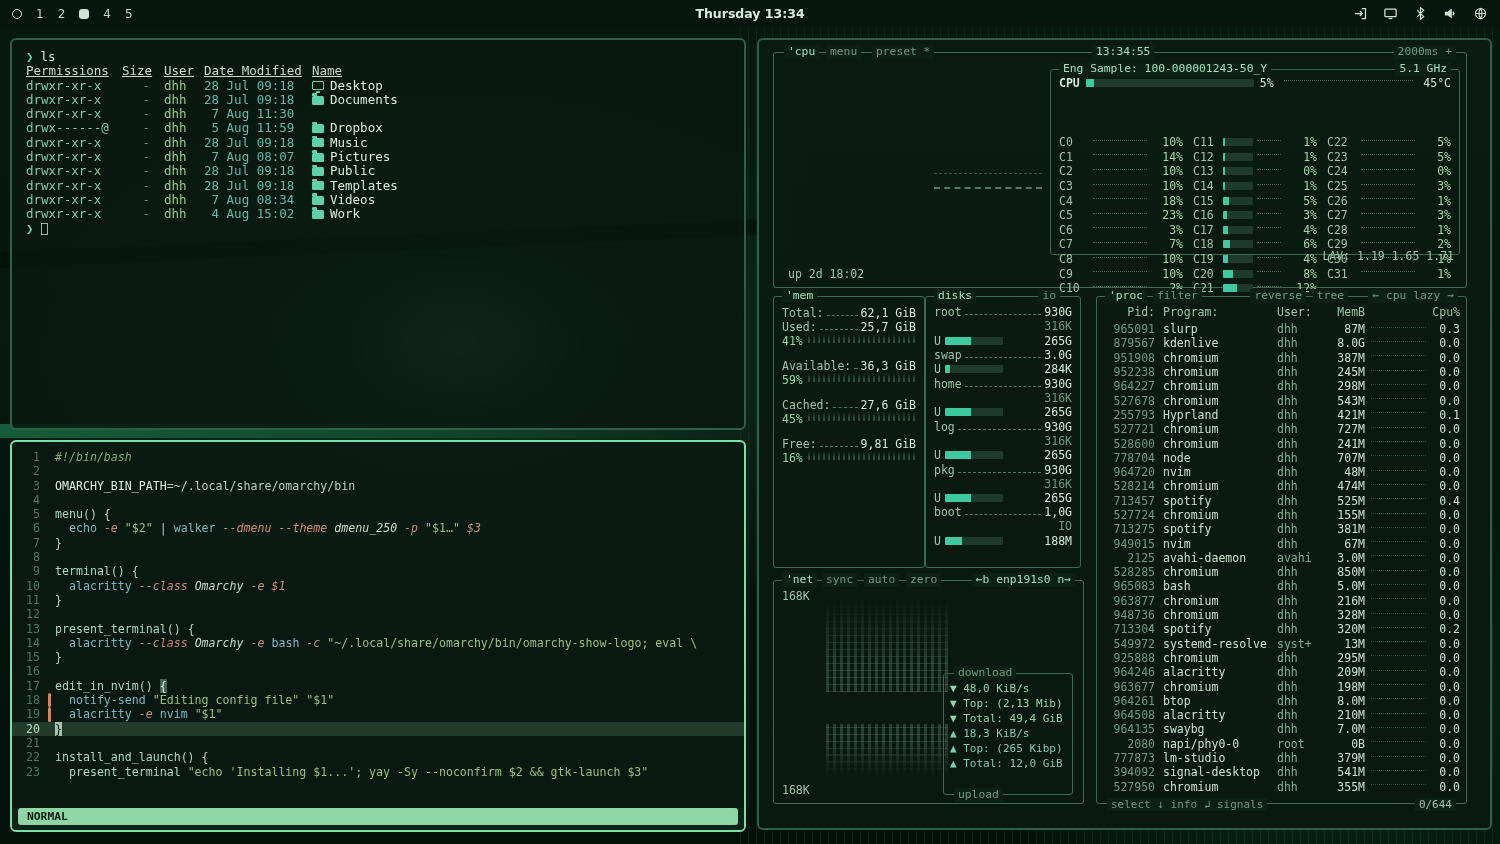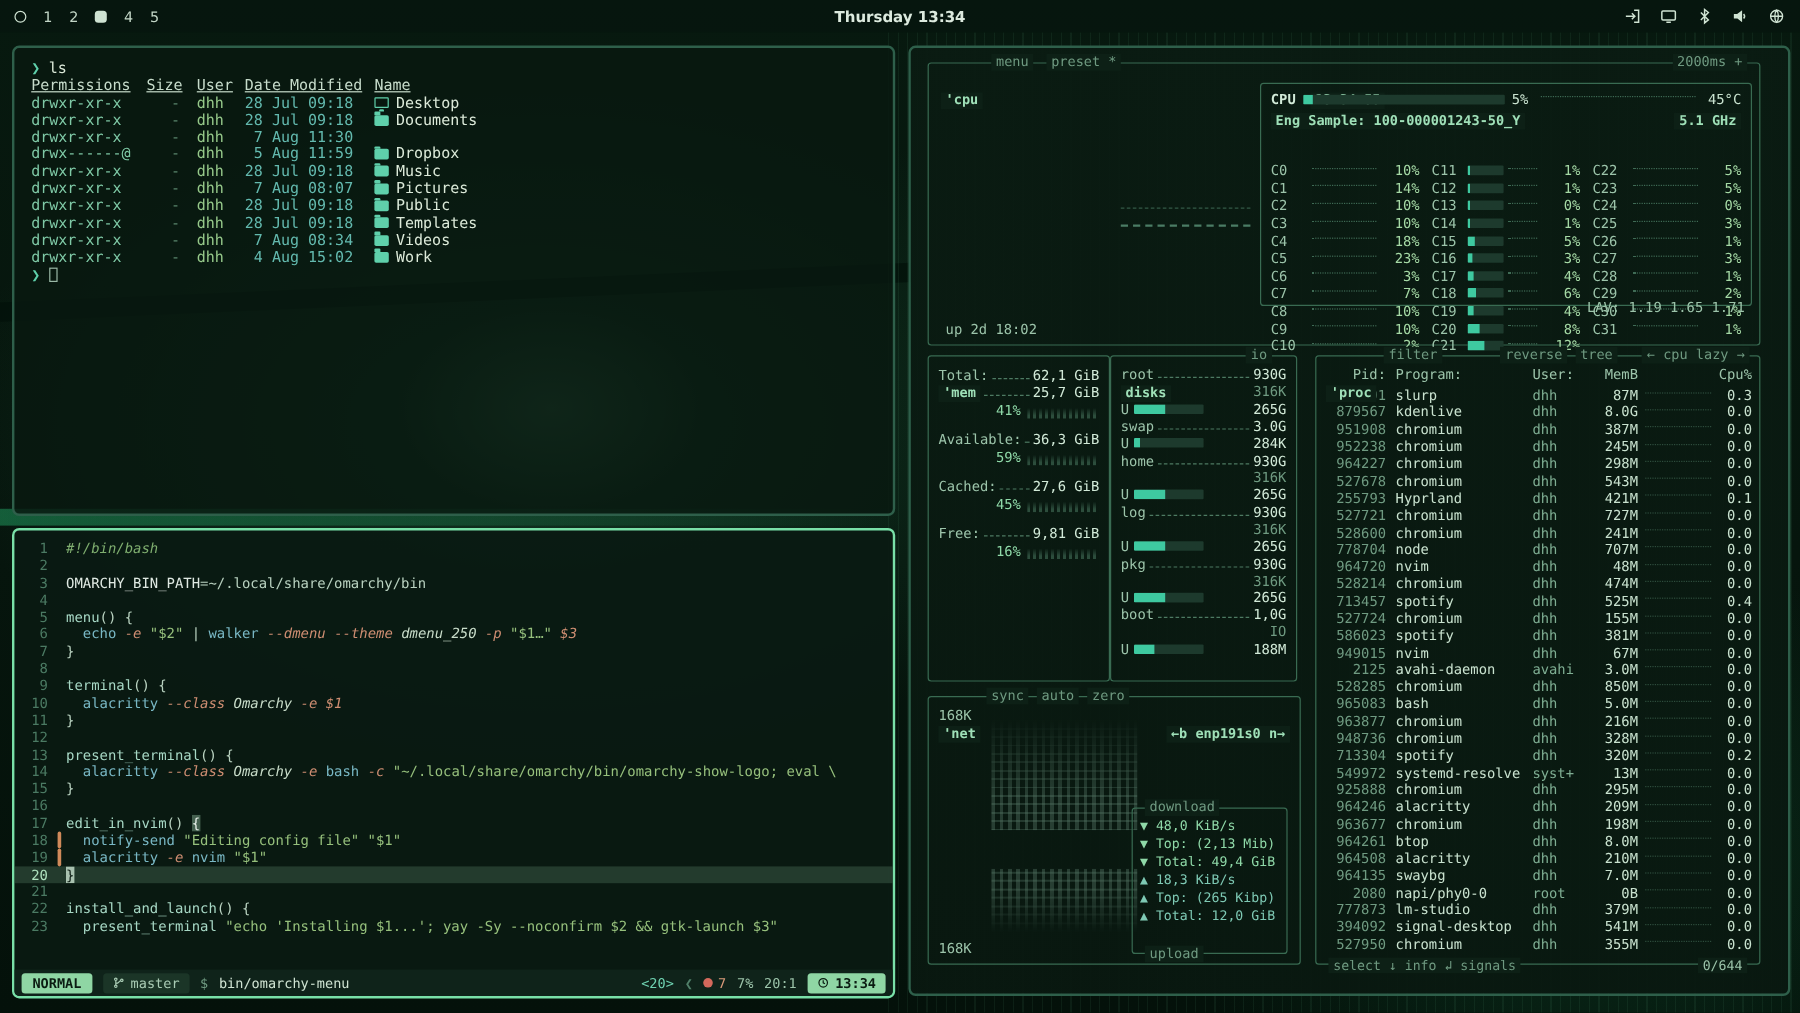--- a/index.html
+++ b/index.html
@@ -78,41 +78,41 @@
   .ed-code { flex:1; white-space:pre; overflow:hidden; }
   .cursorline { background:rgba(96,138,112,.30); }
   .tk-cm { color:#7fae6f; font-style:italic; } .tk-fn { color:#a7d8c5; }
   .tk-kw { color:#79b8c5; } .tk-fl { color:#cf8e72; font-style:italic; }
   .tk-ar { color:#c8dcc9; font-style:italic; } .tk-st { color:#96c07c; }
   .tk-vr { color:#dfe9e2; } .tk-tx { color:#b9d2c0; }
   .tk-mp { background:#44604f; color:#e6efe8; }
   .tk-cu { background:#a9c2b0; color:#0c1c13; }
 
   .statusline { position:absolute; left:0; right:0; bottom:0; height:22px;
-    background:#0f231a; display:flex; align-items:center; gap:9px; padding:0 6px;
-    font-size:11.3px; color:#9cc4aa; }
+    background:#0f231a; display:flex; gap:9px; padding:0 6px;
+    font-size:11.3px; color:#9cc4aa;flex-direction:column; }
   .sl-mode { background:#8fd6a4; color:#0b1c12; font-weight:700; padding:2px 9px; border-radius:3px; }
   .sl-branch { background:#1b3527; color:#a9cbb4; padding:2px 8px; border-radius:3px;
     display:flex; align-items:center; gap:5px; }
   .sl-branch svg { width:10px; height:10px; }
   .sl-prefix { color:#6f9a81; } .sl-file { color:#cfe3d2; }
   .sl-spacer { flex:1; }
   .sl-pos { color:#6fd3b2; } .sl-sep { color:#51806a; }
   .sl-diag { display:flex; align-items:center; gap:4px; color:#d99a7a; }
   .sl-diag .dot { width:8px; height:8px; border-radius:50%; background:#d4695c; display:inline-block; }
   .sl-clock { background:#8fd6a4; color:#0b1c12; padding:2px 8px; border-radius:3px;
     font-weight:700; display:flex; align-items:center; gap:5px; }
   .sl-clock svg { width:10px; height:10px; }
 
   
   .bbox { position:absolute; border:1px solid #396b52; border-radius:3px;
     font-size:11.5px; color:#c9e2cf; }
   .tag { position:absolute; top:-8px; background:#0d2016; padding:0 4px;
     color:#6f9a81; font-size:11.3px; line-height:14px; white-space:nowrap; }
-  .tag.hl { color:#9fe0b8; font-weight:700;margin-top:32px; }
+  .tag.hl { color:#9fe0b8; font-weight:400; }
   .tag.bot { top:auto; bottom:-8px; }
   .lead { flex:1; border-bottom:1px dotted #3f6b55; margin:0 4px 4px 4px; min-width:6px; }
   .dashlead { flex:1; border-bottom:1px dashed #4d7a62; margin:0 3px 4px 3px; }
   .meter { display:inline-block; height:8px; background:#1d3a2d; border-radius:1px;
     position:relative; overflow:hidden; vertical-align:middle; }
   .meter i { position:absolute; left:0; top:0; bottom:0; background:#3ec9a0; display:block; }
 
   .box-cpu { left:14px; top:12px; width:694px; height:236px; }
   .cpu-graph { position:absolute; left:12px; top:16px; width:258px; height:186px; }
   .cpu-dash1 { position:absolute; left:148px; top:118px; width:108px; border-top:2px dashed rgba(130,205,170,.55); }
@@ -125,21 +125,21 @@
   .core-col { flex:1;margin-top:44px; }
   .core-row { display:flex; align-items:center; height:14.6px; }
   .core-row .cname { color:#9cc4aa; width:30px; flex:none; }
   .core-row .cpct { color:#a5d9a5; width:32px; text-align:right; flex:none; }
   .cpu-uptime { position:absolute; left:14px; bottom:6px; color:#9cc4aa; }
   .cpu-lav { position:absolute; right:12px; bottom:24px; color:#9cc4aa; }
 
   .box-mem { left:14px; top:256px; width:152px; height:272px; padding:8px 8px 0 8px; }
   .mem-row { display:flex; align-items:flex-end; height:14.5px; }
   .mem-row .ml { color:#9cc4aa; } .mem-row .mv { color:#d2ead8; }
-  .mem-pct { height:14.5px; color:#8fd9a8; display:flex; align-items:flex-end; gap:5px;margin-left:48px; }
+  .mem-pct { height:14.5px; color:#8fd9a8; display:flex; align-items:flex-start; gap:5px; }
   .mini-graph { flex:1; height:9px; opacity:.7;
     background:repeating-linear-gradient(90deg, rgba(120,190,155,.45) 0 2px, transparent 2px 5px);
     -webkit-mask-image:linear-gradient(180deg, transparent, #000 70%); }
   .mem-gap { height:10px; }
 
   .box-disks { left:166px; top:256px; width:156px; height:272px; padding:8px 8px 0 8px; }
   .dk-row1 { display:flex; align-items:flex-end; height:14.3px; }
   .dk-row1 .dn { color:#9cc4aa; } .dk-row1 .ds { color:#d2ead8; }
   .dk-row2 { height:14.3px; text-align:right; color:#6f9a81; }
   .dk-row3 { display:flex; align-items:center; height:14.3px; gap:4px; }
@@ -921,21 +921,21 @@
           </div>
           <div class="proc-row">
             <span class="pc-pid">527724</span>
             <span class="pc-prog">chromium</span>
             <span class="pc-user">dhh</span>
             <span class="pc-mem">155M</span>
             <span class="pc-spark"></span>
             <span class="pc-cpu">0.0</span>
           </div>
           <div class="proc-row">
-            <span class="pc-pid">586023</span>
+            <span class="pc-pid">713275</span>
             <span class="pc-prog">spotify</span>
             <span class="pc-user">dhh</span>
             <span class="pc-mem">381M</span>
             <span class="pc-spark"></span>
             <span class="pc-cpu">0.0</span>
           </div>
           <div class="proc-row">
             <span class="pc-pid">949015</span>
             <span class="pc-prog">nvim</span>
             <span class="pc-user">dhh</span>

